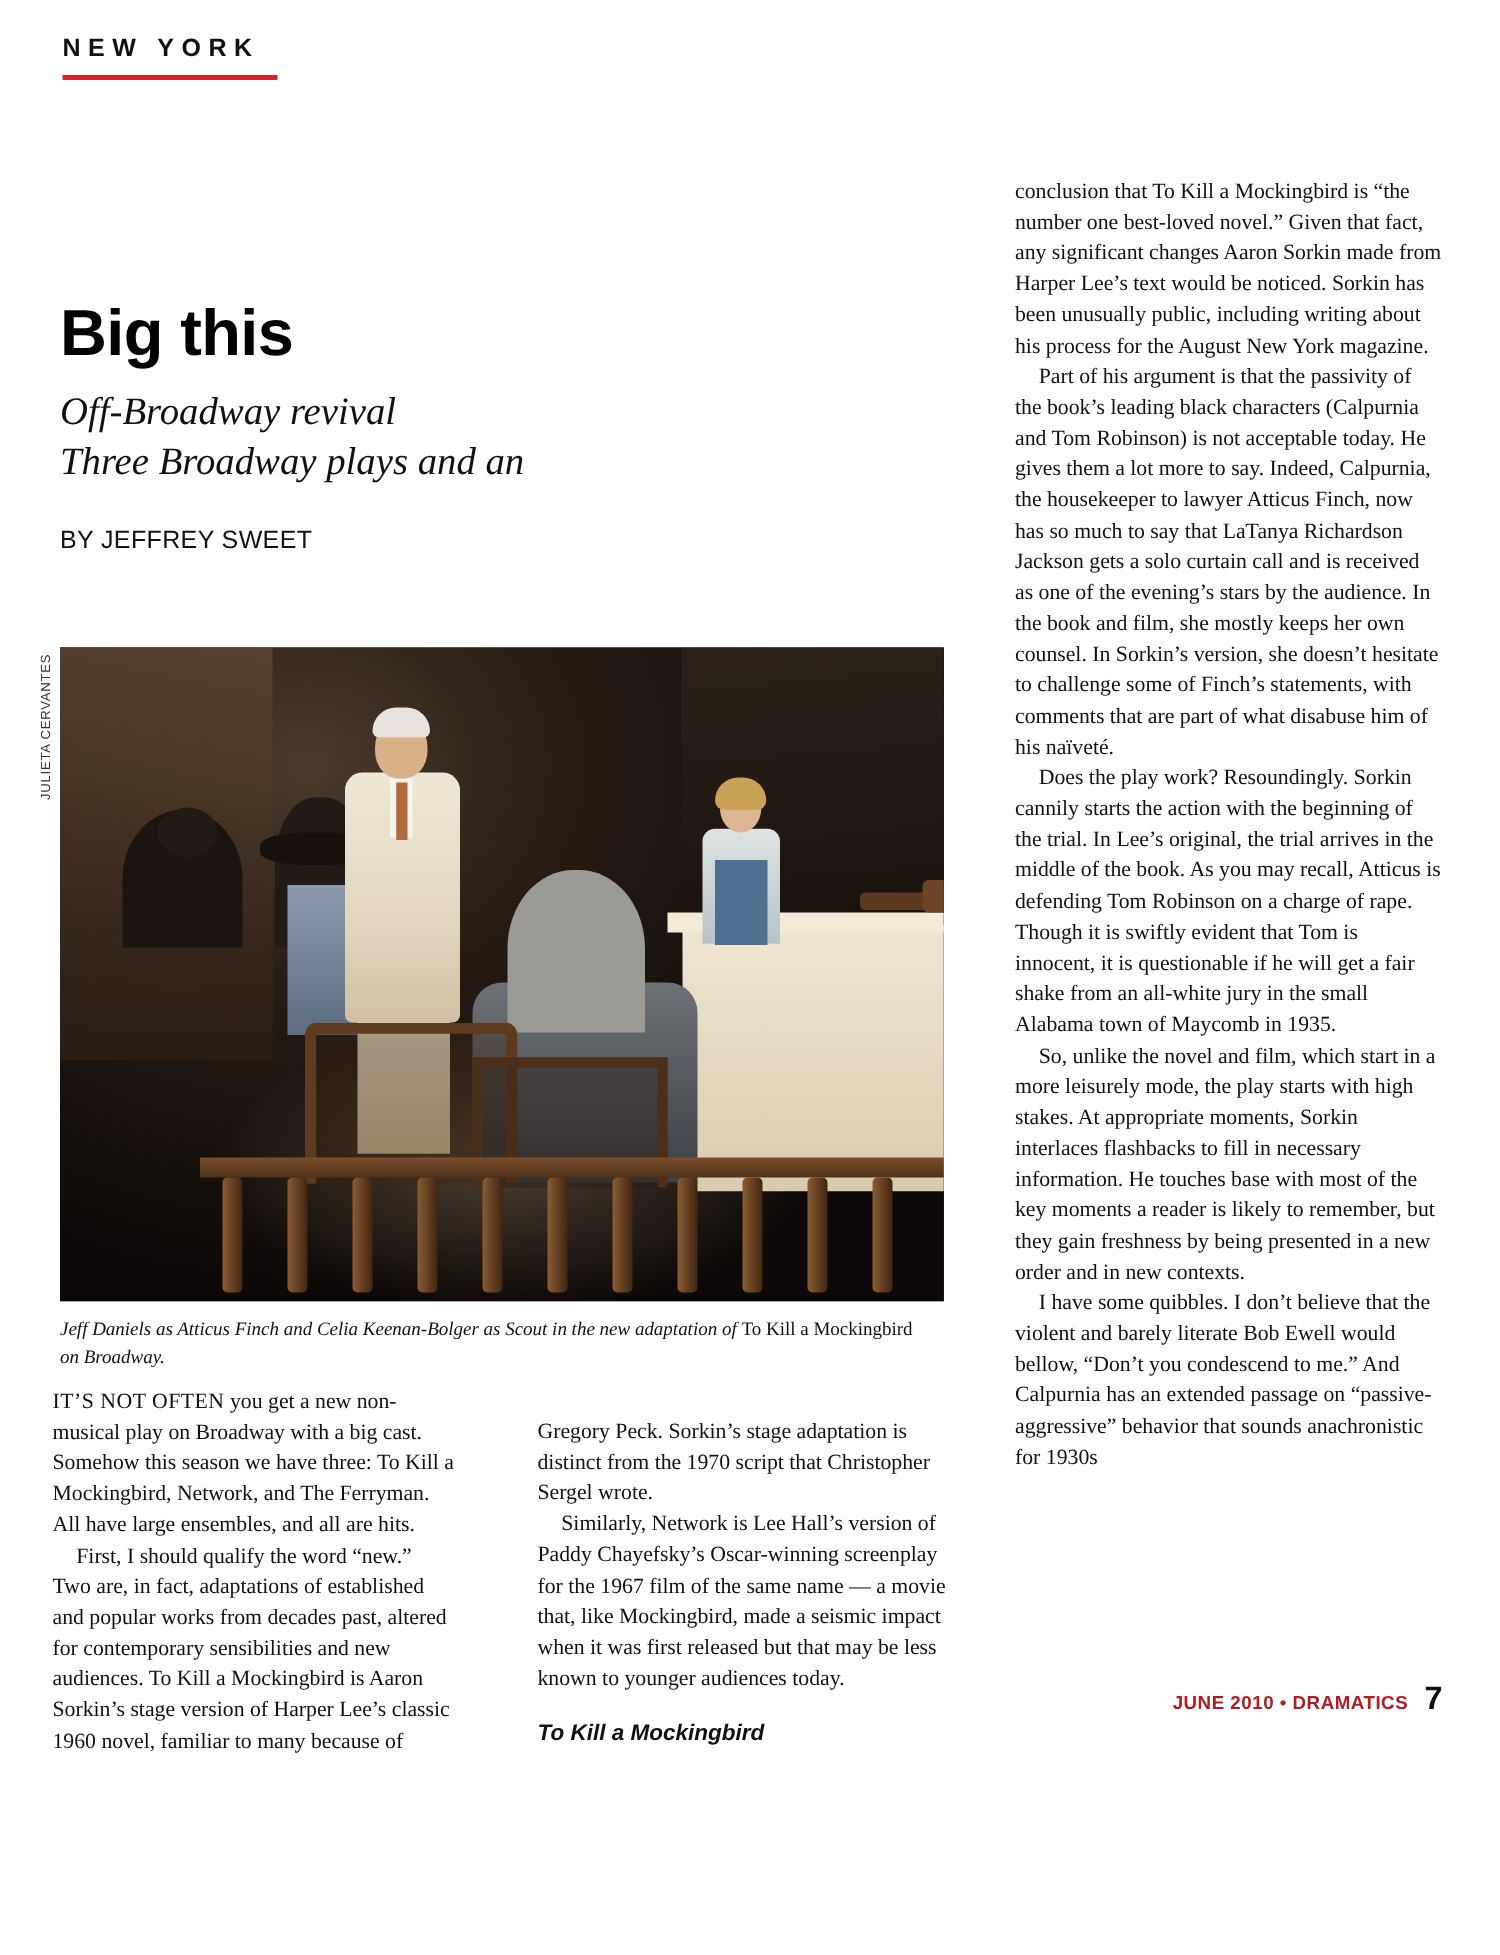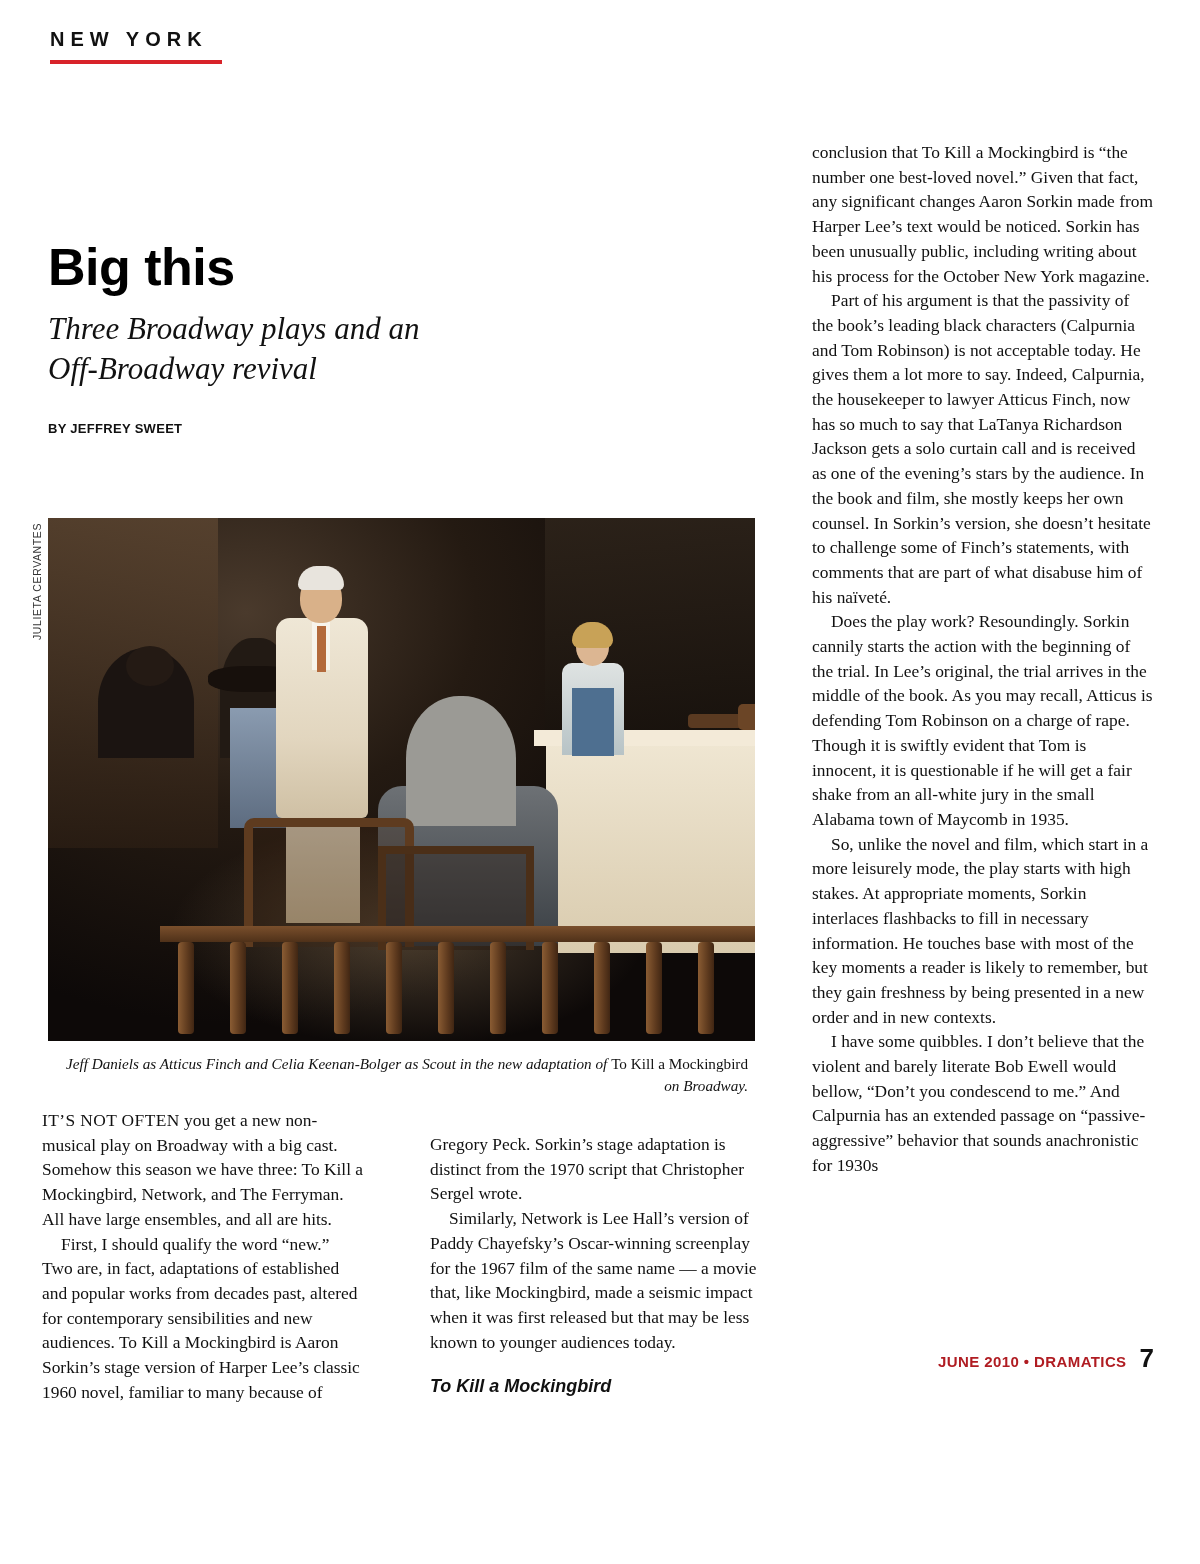--- a/index.html
+++ b/index.html
@@ -57,34 +57,33 @@
   .deck {
     font-family: "Liberation Serif", serif;
     font-style: italic;
     font-size: 31px;
     line-height: 1.3;
     margin: 0;
     color: #111;
   }
   .byline {
     font-family: "Liberation Sans", sans-serif;
-    font-weight: bold;
-    font-size: 13px;
+    font-weight: normal;
+    font-size: 20px;
     letter-spacing: 0.3px;
     margin-top: 32px;
     color: #111;
   }
 
   
   .photo-block {
     position: absolute;
     left: 48px;
     top: 518px;
     width: 707px;
-    text-align: right;
   }
   .photo {
     position: relative;
     width: 707px;
     height: 523px;
     overflow: hidden;
     background: #000;
   }
   .photo .bg {
     position: absolute;
@@ -310,22 +309,22 @@
 <div class="page">
 
   <div class="kicker-wrap">
     <div class="kicker">NEW YORK</div>
     <div class="kicker-rule"></div>
   </div>
 
   <div class="headline">
     <h1>Big this</h1>
     <div class="deck">
+      <div>Off-Broadway revival</div>
       <div>Three Broadway plays and an</div>
-      <div>Off-Broadway revival</div>
     </div>
     <div class="byline">BY JEFFREY SWEET</div>
   </div>
 
   <div class="photo-block">
     <div class="photo">
       <div class="bg"></div>
       <div class="wall-left"></div>
       <div class="wall-right"></div>
       <div class="floorlight"></div>
@@ -388,21 +387,21 @@
   </div>
 
   <div class="col col2">
     <p class="first">Gregory Peck. Sorkin’s stage adaptation is distinct from the 1970 script that Christopher Sergel wrote.</p>
     <p>Similarly, Network is Lee Hall’s version of Paddy Chayefsky’s Oscar-winning screenplay for the 1967 film of the same name — a movie that, like Mockingbird, made a seismic impact when it was first released but that may be less known to younger audiences today.</p>
     <div class="subhead">To Kill a Mockingbird</div>
     <p class="first">Last year, the PBS series The Great American Read examined 100 novels before coming to the unsurprising</p>
   </div>
 
   <div class="col col3">
-    <p class="first">conclusion that To Kill a Mockingbird is “the number one best-loved novel.” Given that fact, any significant changes Aaron Sorkin made from Harper Lee’s text would be noticed. Sorkin has been unusually public, including writing about his process for the October New York magazine.</p>
+    <p class="first">conclusion that To Kill a Mockingbird is “the number one best-loved novel.” Given that fact, any significant changes Aaron Sorkin made from Harper Lee’s text would be noticed. Sorkin has been unusually public, including writing about his process for the August New York magazine.</p>
     <p>Part of his argument is that the passivity of the book’s leading black characters (Calpurnia and Tom Robinson) is not acceptable today. He gives them a lot more to say. Indeed, Calpurnia, the housekeeper to lawyer Atticus Finch, now has so much to say that LaTanya Richardson Jackson gets a solo curtain call and is received as one of the evening’s stars by the audience. In the book and film, she mostly keeps her own counsel. In Sorkin’s version, she doesn’t hesitate to challenge some of Finch’s statements, with comments that are part of what disabuse him of his naïveté.</p>
     <p>Does the play work? Resoundingly. Sorkin cannily starts the action with the beginning of the trial. In Lee’s original, the trial arrives in the middle of the book. As you may recall, Atticus is defending Tom Robinson on a charge of rape. Though it is swiftly evident that Tom is innocent, it is questionable if he will get a fair shake from an all-white jury in the small Alabama town of Maycomb in 1935.</p>
     <p>So, unlike the novel and film, which start in a more leisurely mode, the play starts with high stakes. At appropriate moments, Sorkin interlaces flashbacks to fill in necessary information. He touches base with most of the key moments a reader is likely to remember, but they gain freshness by being presented in a new order and in new contexts.</p>
     <p>I have some quibbles. I don’t believe that the violent and barely literate Bob Ewell would bellow, “Don’t you condescend to me.” And Calpurnia has an extended passage on “passive-aggressive” behavior that sounds anachronistic for 1930s</p>
   </div>
 
   <div class="footer">
     <span class="folio-text">JUNE 2010 • DRAMATICS</span>
     <span class="folio-num">7</span>
   </div>

